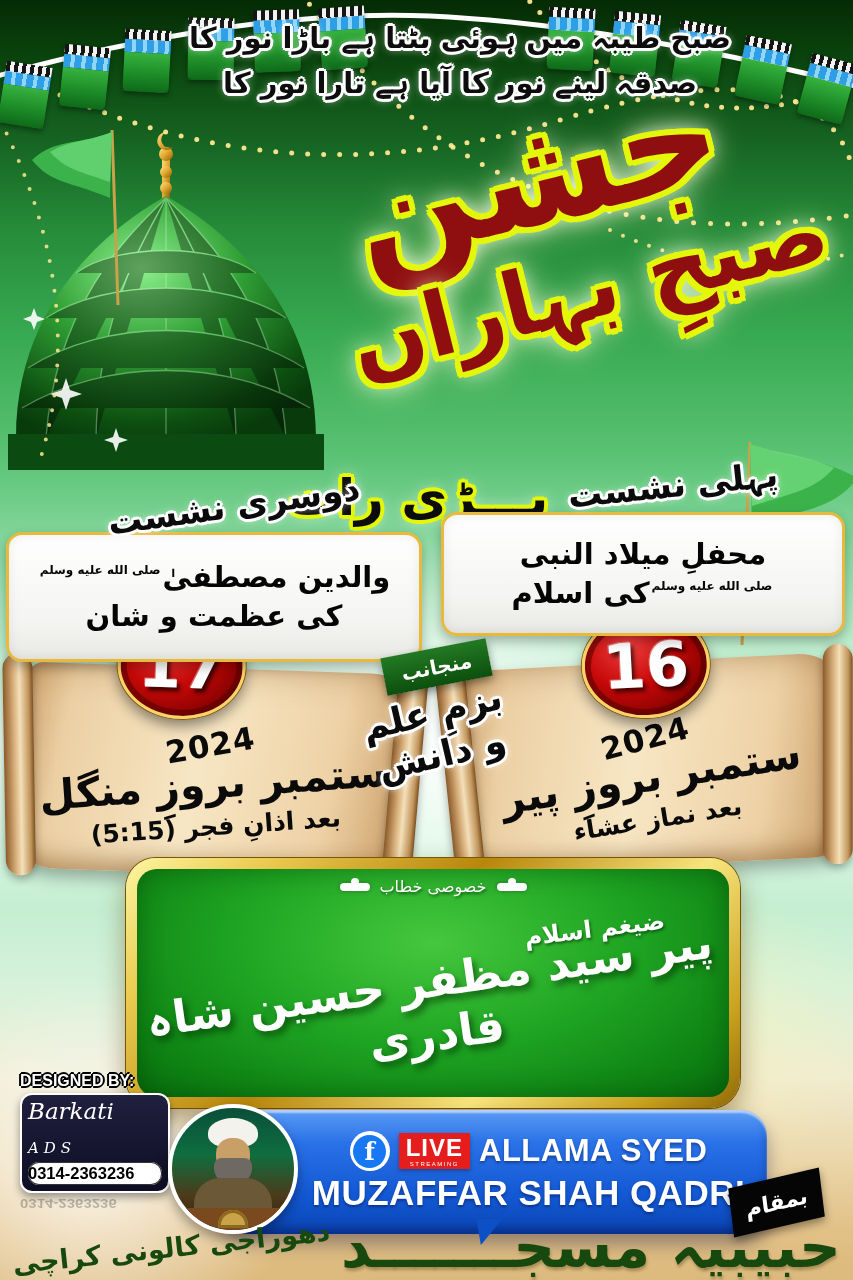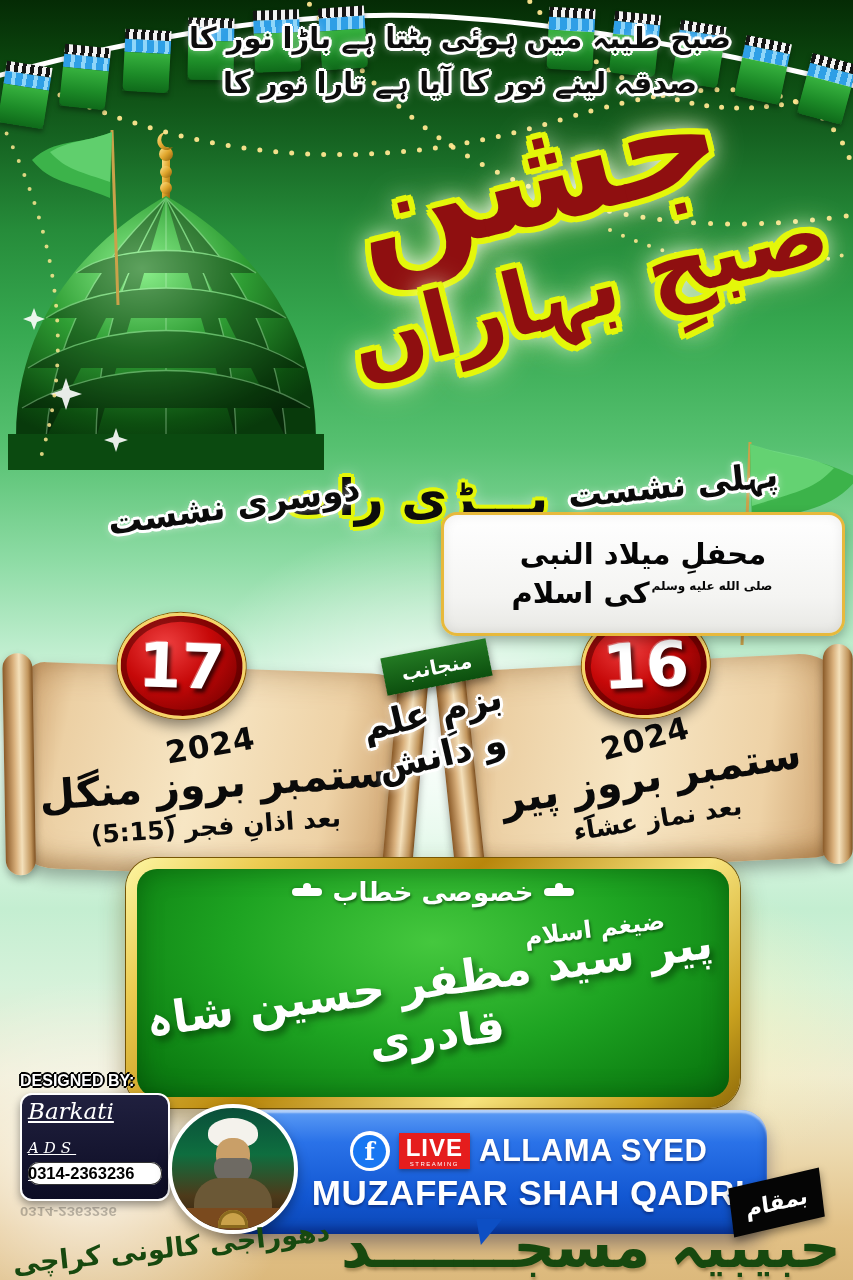--- a/index.html
+++ b/index.html
@@ -71,33 +71,33 @@
     color:#fff;font-size:20px;font-weight:bold;padding:7px 18px;box-shadow:0 4px 8px rgba(0,0,0,.4);direction:rtl;}
   .org-name{margin-top:4px;transform:rotate(-13deg);font-size:36px;font-weight:bold;color:#0b0b0b;direction:rtl;line-height:1.2;}
   
   .plaque{position:absolute;left:126px;top:858px;width:592px;height:228px;border-radius:30px;padding:11px;z-index:6;
     background:linear-gradient(135deg,#fdf6a3 0%,#eccc52 16%,#b8860b 42%,#f8e47e 68%,#caa21f 88%,#8f6a08 100%);
     box-shadow:0 12px 26px rgba(90,60,0,.45),0 0 0 1px #7a5a06;}
   .plaque-inner{position:relative;width:100%;height:100%;border-radius:20px;overflow:hidden;
     background:radial-gradient(ellipse at 50% 32%,#45c83e 0%,#1ea422 48%,#0d7f12 85%,#086a0e 100%);
     box-shadow:inset 0 0 26px rgba(0,60,0,.45);}
   .plq-head{position:absolute;top:8px;width:100%;display:flex;align-items:center;justify-content:center;gap:10px;
-    color:#fff;font-size:26px;font-weight:bold;direction:rtl;text-shadow:1px 2px 3px rgba(0,40,0,.6);}
+    color:#fff;font-size:16px;font-weight:normal;direction:rtl;text-shadow:1px 2px 3px rgba(0,40,0,.6);}
   .orn{width:30px;height:8px;border-radius:4px;background:#fff;box-shadow:0 0 4px rgba(0,0,0,.3);}
   .orn::before{content:"";display:block;width:8px;height:8px;border-radius:50%;background:#fff;margin:0 auto;transform:translateY(-5px);}
   .plq-hon{position:absolute;top:46px;right:64px;color:#fff;font-size:24px;font-weight:bold;transform:rotate(-7deg);
     direction:rtl;text-shadow:1px 2px 3px rgba(0,40,0,.6);}
   .plq-name{position:absolute;top:86px;left:0;width:100%;text-align:center;transform:rotate(-8deg);
     color:#fff;font-size:45px;font-weight:bold;direction:rtl;text-shadow:3px 5px 7px rgba(0,45,0,.6);}
   
   .designer{position:absolute;left:20px;top:1072px;width:150px;text-align:left;z-index:7;}
   .des-label{color:#fff;font-weight:bold;font-size:16px;font-family:"Liberation Sans",sans-serif;
     text-shadow:-2px 0 0 #000,2px 0 0 #000,0 -2px 0 #000,0 2px 0 #000,-1px -1px 0 #000,1px 1px 0 #000;}
   .des-box{margin-top:3px;background:linear-gradient(180deg,#20203f,#0d0d24);border:2px solid #fff;border-radius:12px;
-    padding:5px 6px 14px;color:#fff;box-shadow:0 4px 8px rgba(0,0,0,.4);text-decoration:underline;}
+    padding:5px 6px 6px;color:#fff;box-shadow:0 4px 8px rgba(0,0,0,.4);}
   .des-name{font-family:"DejaVu Serif",serif;font-style:italic;font-size:23px;line-height:1;}
   .des-sub{font-family:"DejaVu Serif",serif;font-style:italic;font-size:15px;letter-spacing:5px;margin-top:16px;}
   .des-phone{margin-top:5px;background:#fff;border-radius:11px;color:#000;font-weight:bold;font-size:16.5px;
     font-family:"Liberation Sans",sans-serif;padding:2px 0;box-shadow:inset 0 0 0 1px #333;}
   .des-refl{margin-top:2px;opacity:.28;transform:scaleY(-.9);color:#1a1a1a;font-weight:bold;font-size:15px;
     font-family:"Liberation Sans",sans-serif;}
   
   .live-banner{position:absolute;left:222px;top:1110px;width:545px;height:124px;border-radius:26px;z-index:7;
     background:linear-gradient(180deg,#5c9cf5 0%,#2a72e8 26%,#1257d2 70%,#0b46b4 100%);
     box-shadow:0 10px 18px rgba(0,10,60,.35),inset 0 3px 2px rgba(255,255,255,.55),inset 0 -6px 10px rgba(0,0,60,.35);}
@@ -272,20 +272,25 @@
     <span class="hd ow">پہلی نشست</span>
     <div class="box">
       <span>
         <span>محفلِ میلاد النبی</span><span class="durood">صلى الله عليه وسلم</span><span>کی اسلام</span>
       </span>
     </div>
   </div>
 
   <div class="session sess-second">
     <span class="hd ow">دوسری نشست</span>
+    <div class="box">
+      <span>
+        <span>والدین مصطفیٰ</span><span class="durood">صلى الله عليه وسلم</span><span>کی عظمت و شان</span>
+      </span>
+    </div>
   </div>
 
   <div class="parch parch-left">
     <div class="badge badge-17">17</div>
     <div class="content">
       <div class="yr">2024</div>
       <div class="dline">ستمبر بروزِ منگل</div>
       <div class="tline">بعد اذانِ فجر (5:15)</div>
     </div>
   </div>

